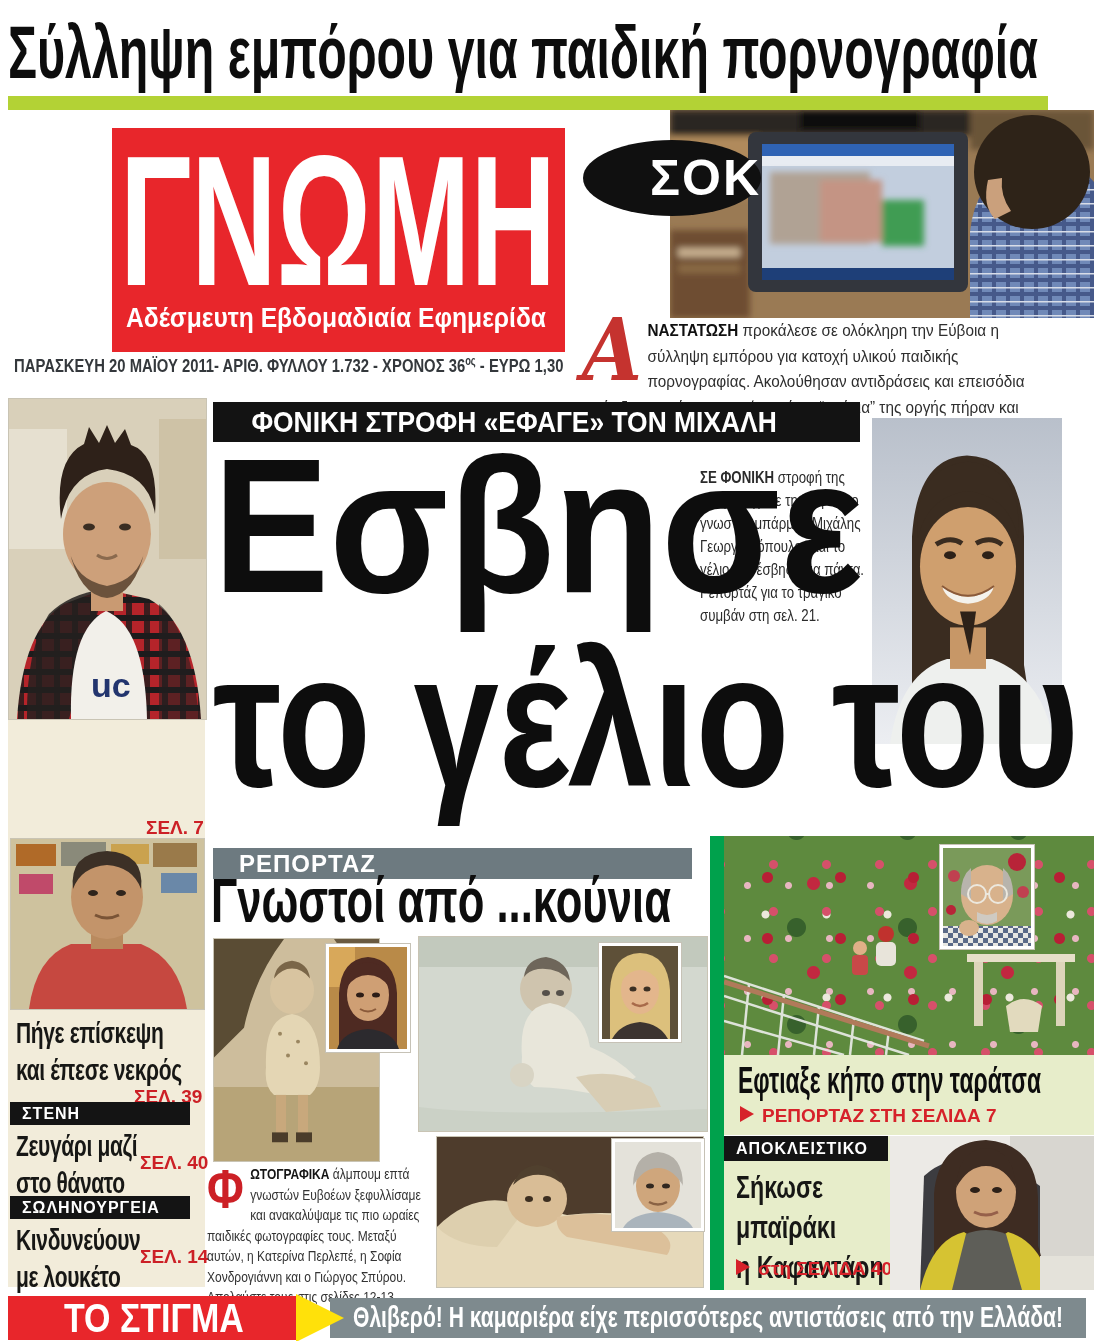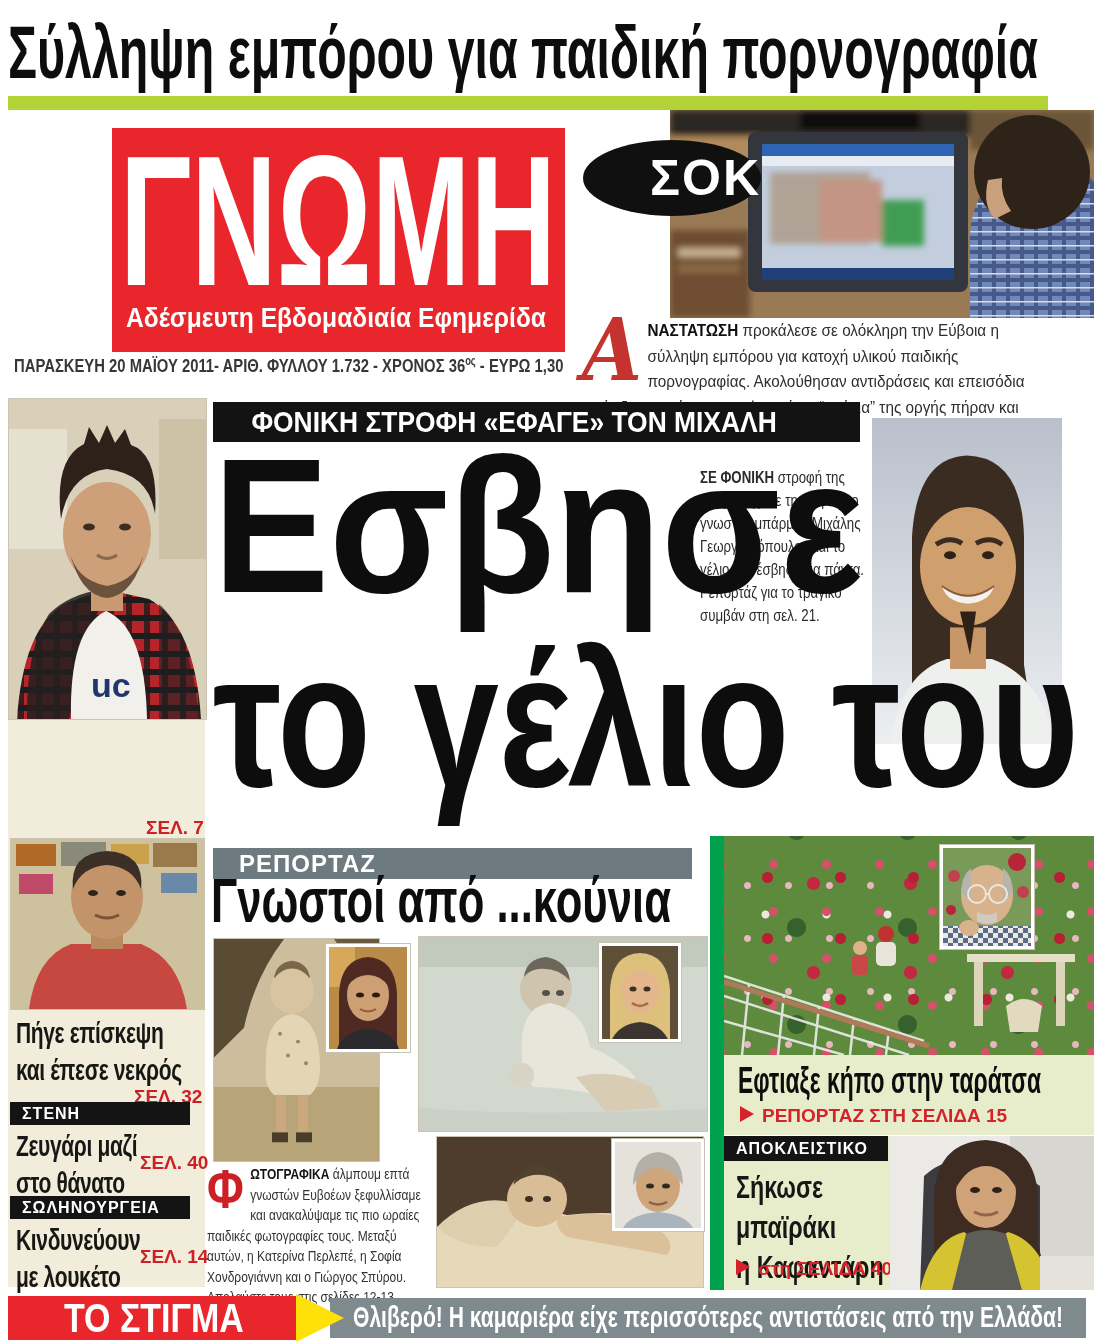--- a/index.html
+++ b/index.html
@@ -222,21 +222,21 @@
       <ellipse cx="82" cy="54" rx="5" ry="3" fill="#2e241c"></ellipse>
       <ellipse cx="110" cy="54" rx="5" ry="3" fill="#2e241c"></ellipse>
       <path d="M84,76 Q96,82 108,76" stroke="#7a5436" stroke-width="3" fill="none"></path>
     </svg>
   </div>
 
   <div class="abs" style="left:16px;top:1014px;">
     <span class="side-title">Πήγε επίσκεψη
 και έπεσε νεκρός</span>
   </div>
-  <div class="abs page-ref" style="left:134px;top:1086px;">ΣΕΛ. 32</div>
+  <div class="abs page-ref" style="left:134px;top:1086px;">ΣΕΛ. 39</div>
 
   <div class="abs side-bar-black" style="left:10px;top:1102px;width:180px;height:23px;">ΣΤΕΝΗ</div>
   <div class="abs" style="left:16px;top:1127px;">
     <span class="side-title">Ζευγάρι μαζί
 στο θάνατο</span>
   </div>
   <div class="abs page-ref" style="left:140px;top:1152px;">ΣΕΛ. 40</div>
 
   <div class="abs side-bar-black" style="left:10px;top:1196px;width:180px;height:23px;">ΣΩΛΗΝΟΥΡΓΕΙΑ</div>
   <div class="abs" style="left:16px;top:1221px;">
@@ -398,21 +398,21 @@
         <ellipse cx="26" cy="80" rx="10" ry="8" fill="#d8b28c"></ellipse>
       </svg>
     </div>
   </div>
 
   <div class="abs panel-green" style="left:724px;top:1055px;width:370px;height:80px;">
     <svg class="abs" style="left:14px;top:6px;" width="312" height="42">
       <text class="svg-head" x="0" y="32" font-size="37" textLength="303" lengthAdjust="spacingAndGlyphs">Εφτιαξε κήπο στην ταράτσα</text>
     </svg>
     <div class="abs red-link" style="left:16px;top:50px;">
-      <span class="tri"></span><span>ΡΕΠΟΡΤΑΖ ΣΤΗ ΣΕΛΙΔΑ 15</span>
+      <span class="tri"></span><span>ΡΕΠΟΡΤΑΖ ΣΤΗ ΣΕΛΙΔΑ 7</span>
     </div>
   </div>
 
   <div class="abs panel-green" style="left:724px;top:1136px;width:166px;height:154px;"></div>
   <div class="abs side-bar-black" style="left:724px;top:1136px;width:164px;height:25px;line-height:25px;">ΑΠΟΚΛΕΙΣΤΙΚΟ</div>
   <div class="abs" style="left:736px;top:1168px;">
     <span class="excl-title">Σήκωσε
 μπαϊράκι
 η Καφαντάρη</span>
   </div>

